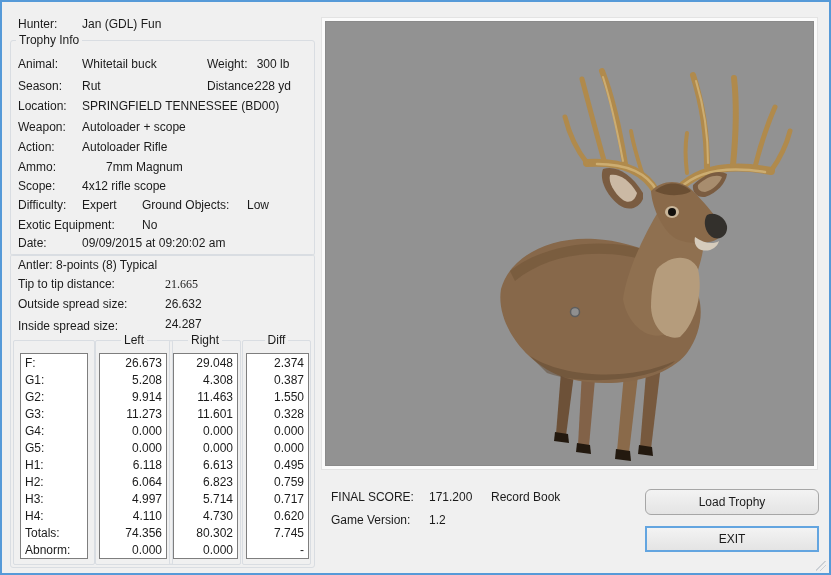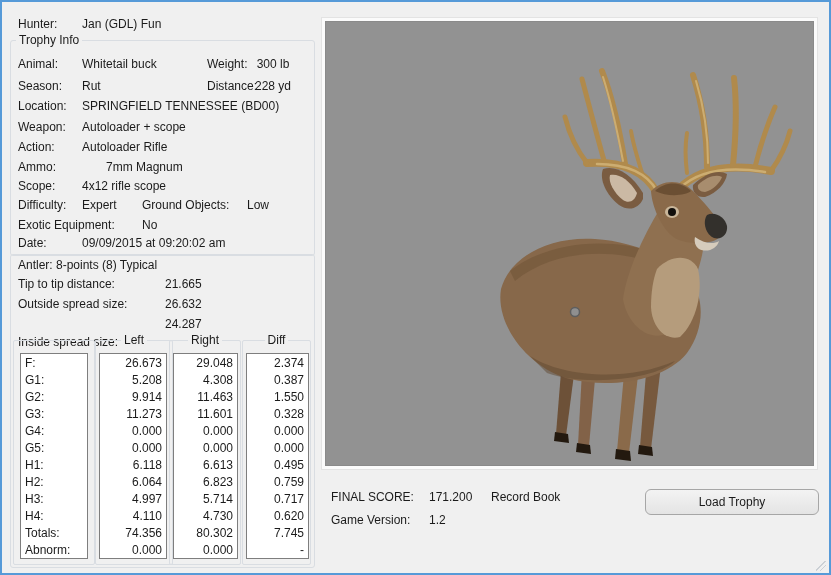--- a/index.html
+++ b/index.html
@@ -86,26 +86,26 @@
   <span class="t" style="left:140px;top:216px;">No</span>
 
   <span class="t" style="left:16px;top:234px;">Date:</span>
   <span class="t" style="left:80px;top:234px;">09/09/2015 at 09:20:02 am</span>
 
   <div class="groupbox" style="left:8px;top:252px;width:303px;height:312px;"></div>
 
   <span class="t" style="left:16px;top:256px;">Antler: 8-points (8) Typical</span>
 
   <span class="t" style="left:16px;top:275px;">Tip to tip distance:</span>
-  <span class="t" style="left:163px;top:275px;">21.665</span>
+  <span class="t" style="left:163px;top:275px;font-family:Liberation Serif, serif;">21.665</span>
 
   <span class="t" style="left:16px;top:295px;">Outside spread size:</span>
   <span class="t" style="left:163px;top:295px;">26.632</span>
 
-  <span class="t" style="left:16px;top:333px;">Inside spread size:</span>
+  <span class="t" style="left:16px;top:317px;">Inside spread size:</span>
   <span class="t" style="left:163px;top:315px;text-align:center;">24.287</span>
 
   <div class="colgroup" style="left:11px;top:338px;width:80px;height:223px;"></div>
   <div class="colgroup" style="left:93px;top:338px;width:76px;height:223px;">
     <span class="gb-label">Left</span>
   </div>
   <div class="colgroup" style="left:167px;top:338px;width:70px;height:223px;">
     <span class="gb-label">Right</span>
   </div>
   <div class="colgroup" style="left:240px;top:338px;width:67px;height:223px;">
@@ -227,15 +227,16 @@
     </svg>
   </div>
 
   <span class="t" style="left:329px;top:488px;">FINAL SCORE:</span>
   <span class="t" style="left:427px;top:488px;">171.200</span>
   <span class="t" style="left:489px;top:488px;">Record Book</span>
   <span class="t" style="left:329px;top:511px;">Game Version:</span>
   <span class="t" style="left:427px;top:511px;">1.2</span>
 
   <button class="btn" style="left:643px;top:487px;border-radius:6px;">Load Trophy</button>
+  <button class="btn default" style="left:643px;top:524px;">EXIT</button>
 
   <div class="resize-grip"></div>
 </div>
 
 </body></html>

